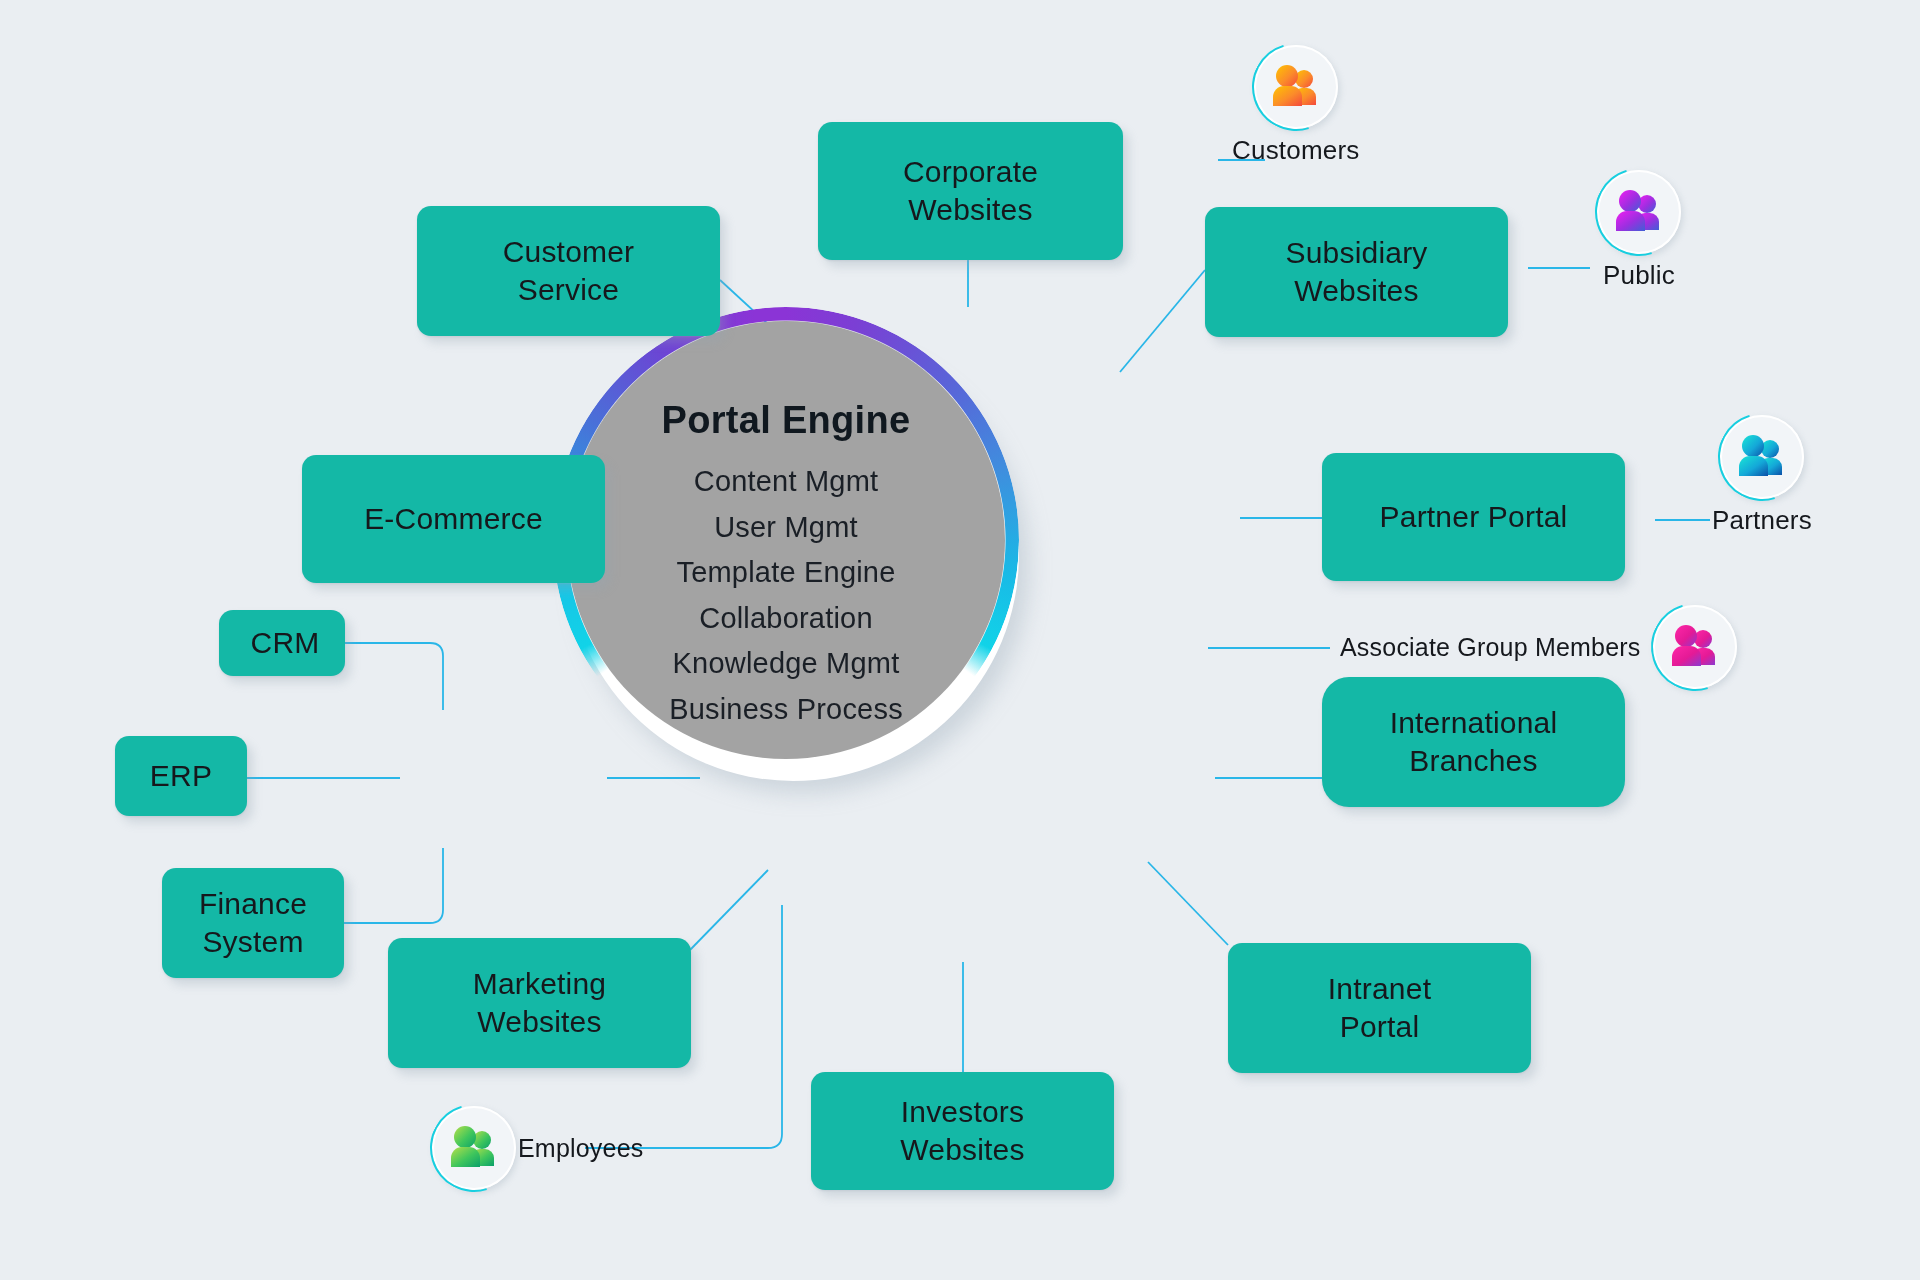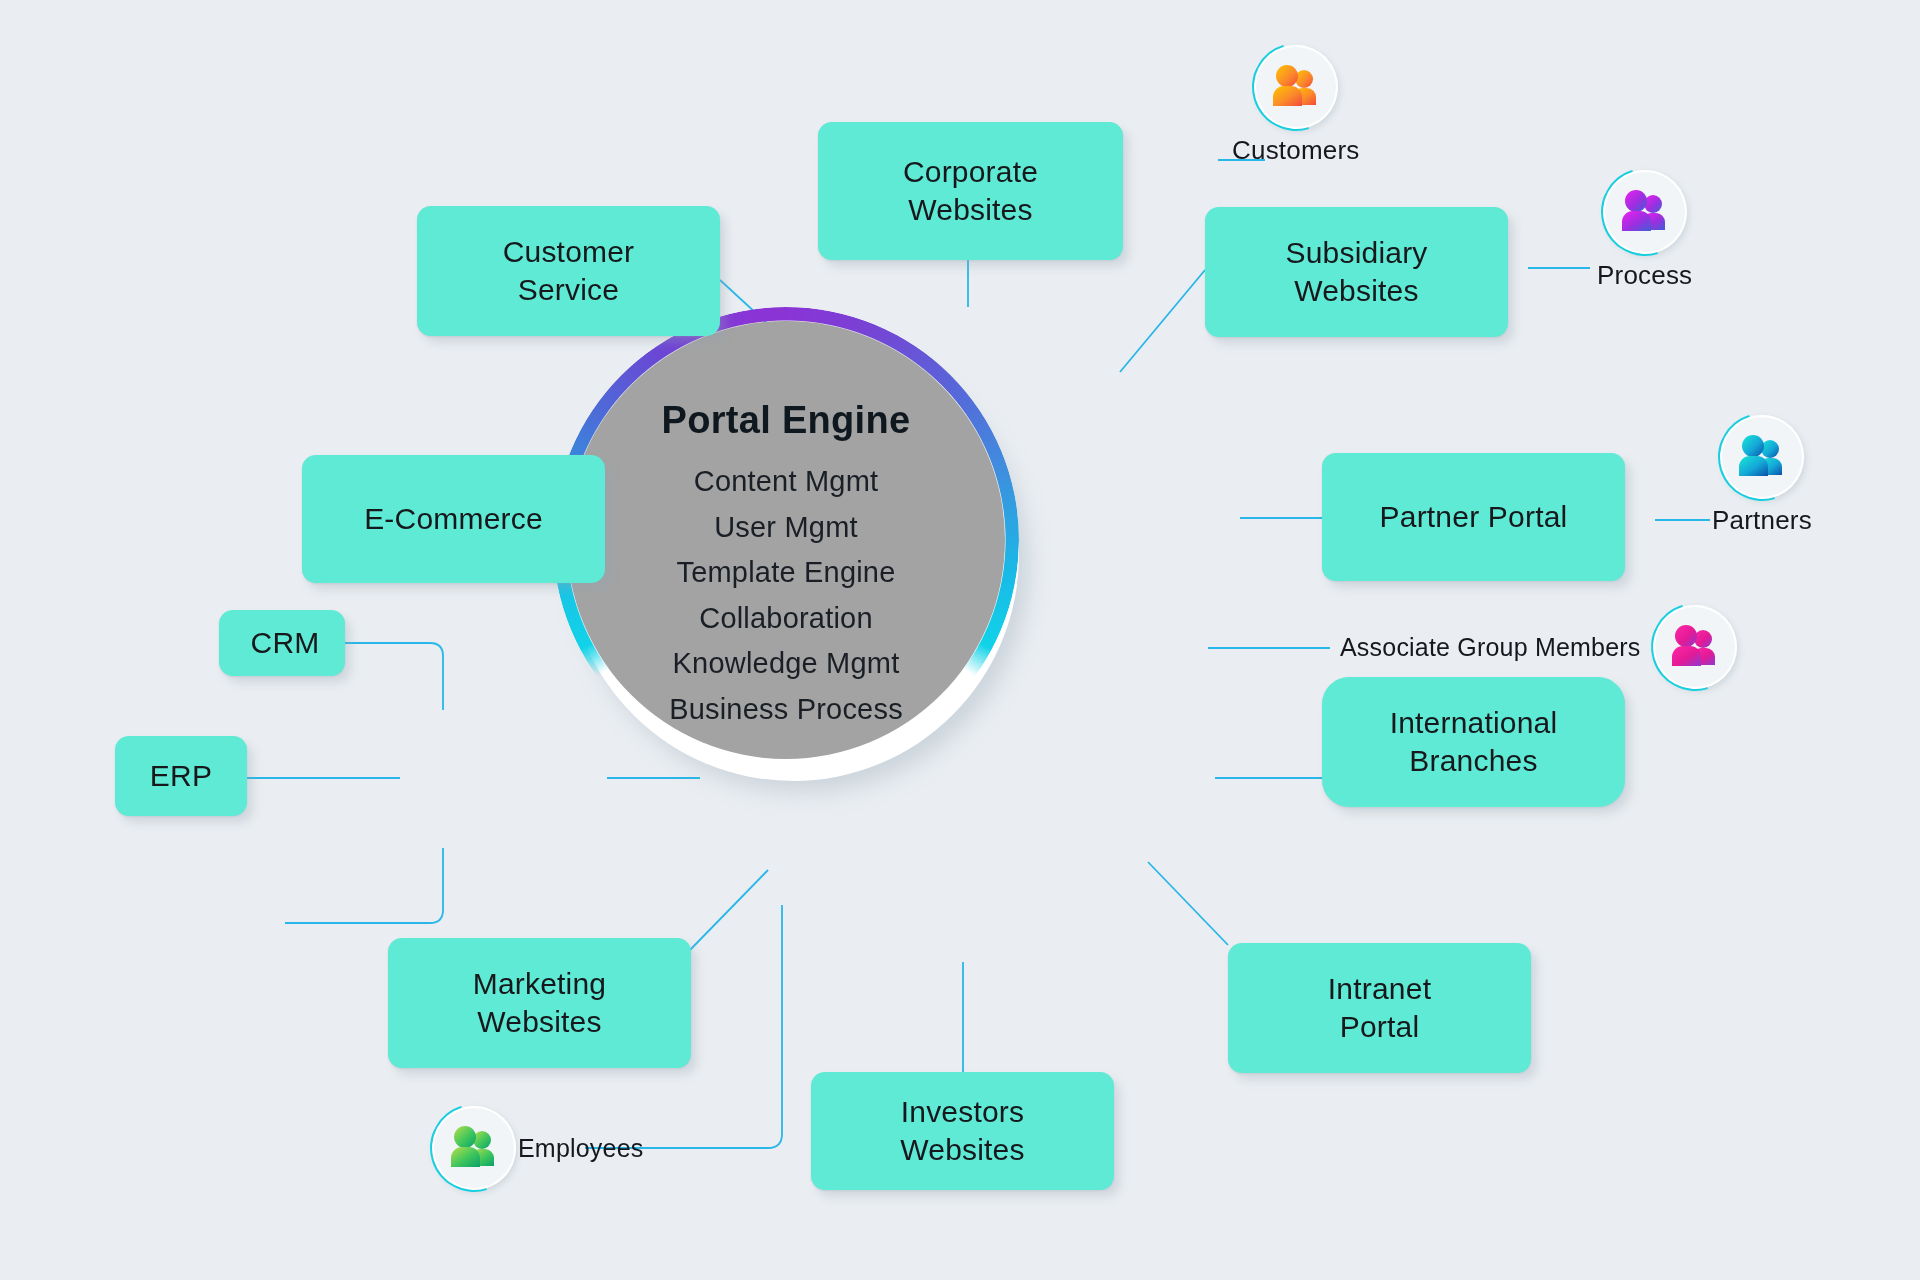--- a/index.html
+++ b/index.html
@@ -19,21 +19,21 @@
     position: absolute;
     left: 0; top: 0;
     width: 1920px;
     height: 1280px;
     pointer-events: none;
   }
 
   
   .card {
     position: absolute;
-    background: #5eead4;
+    background: #14b8a6;
     border-radius: 14px;
     box-shadow: 6px 7px 10px rgba(150,165,180,0.30),
                 0 1px 2px rgba(150,165,180,0.25);
     display: flex;
     align-items: center;
     justify-content: center;
     text-align: center;
     color: #16181c;
     font-size: 30px;
     font-weight: 400;
@@ -230,20 +230,21 @@
 
   <div class="card" style="left:302px; top:455px; width:303px; height:128px;">E-Commerce</div>
 
   <div class="card" style="left:1322px; top:453px; width:303px; height:128px;">Partner Portal</div>
 
   <div class="card small" style="left:219px; top:610px; width:126px; height:66px;padding-left:16px;">CRM</div>
 
 
   <div class="card small" style="left:115px; top:736px; width:132px; height:80px;">ERP</div>
 
+  <div class="card" style="left:162px; top:868px; width:182px; height:110px;">Finance<br>System</div>
 
   <div class="card" style="left:1322px; top:677px; width:303px; height:130px;border-radius:27px;">International<br>Branches</div>
 
   <div class="card" style="left:388px; top:938px; width:303px; height:130px;">Marketing<br>Websites</div>
 
   <div class="card" style="left:1228px; top:943px; width:303px; height:130px;">Intranet<br>Portal</div>
 
   <div class="card" style="left:811px; top:1072px; width:303px; height:118px;">Investors<br>Websites</div>
 
   <div class="aud" style="left:1232px; top:45px; flex-direction:column; gap:6px; align-items:center;">
@@ -278,21 +279,21 @@
               <stop offset="55%" stop-color="#9b2fe0"></stop>
               <stop offset="100%" stop-color="#3f5fd6"></stop>
           </linearGradient>
         </defs>
         <circle cx="33" cy="15" r="9" fill="url(#gPub)"></circle>
         <path d="M22 41v-8a9 9 0 0 1 9-9h5a9 9 0 0 1 9 9v8z" fill="url(#gPub)"></path>
         <circle cx="16" cy="12" r="11" fill="url(#gPub)"></circle>
         <path d="M2 42v-9a11 11 0 0 1 11-11h7a11 11 0 0 1 11 11v9z" fill="url(#gPub)"></path>
       </svg>
     </div>
-    <div class="aud-label">Process</div>
+    <div class="aud-label">Public</div>
   </div>
 
   <div class="aud" style="left:1712px; top:415px; flex-direction:column; gap:6px; align-items:center;">
     <div class="badge">
       <div class="disc"></div>
         <div class="arc"></div>
       <svg width="50" height="46" viewBox="0 0 50 46" aria-hidden="true">
         <defs>
           <linearGradient id="gPar" x1="0" y1="0" x2="1" y2="1">
             <stop offset="0%" stop-color="#19e6d6"></stop>

